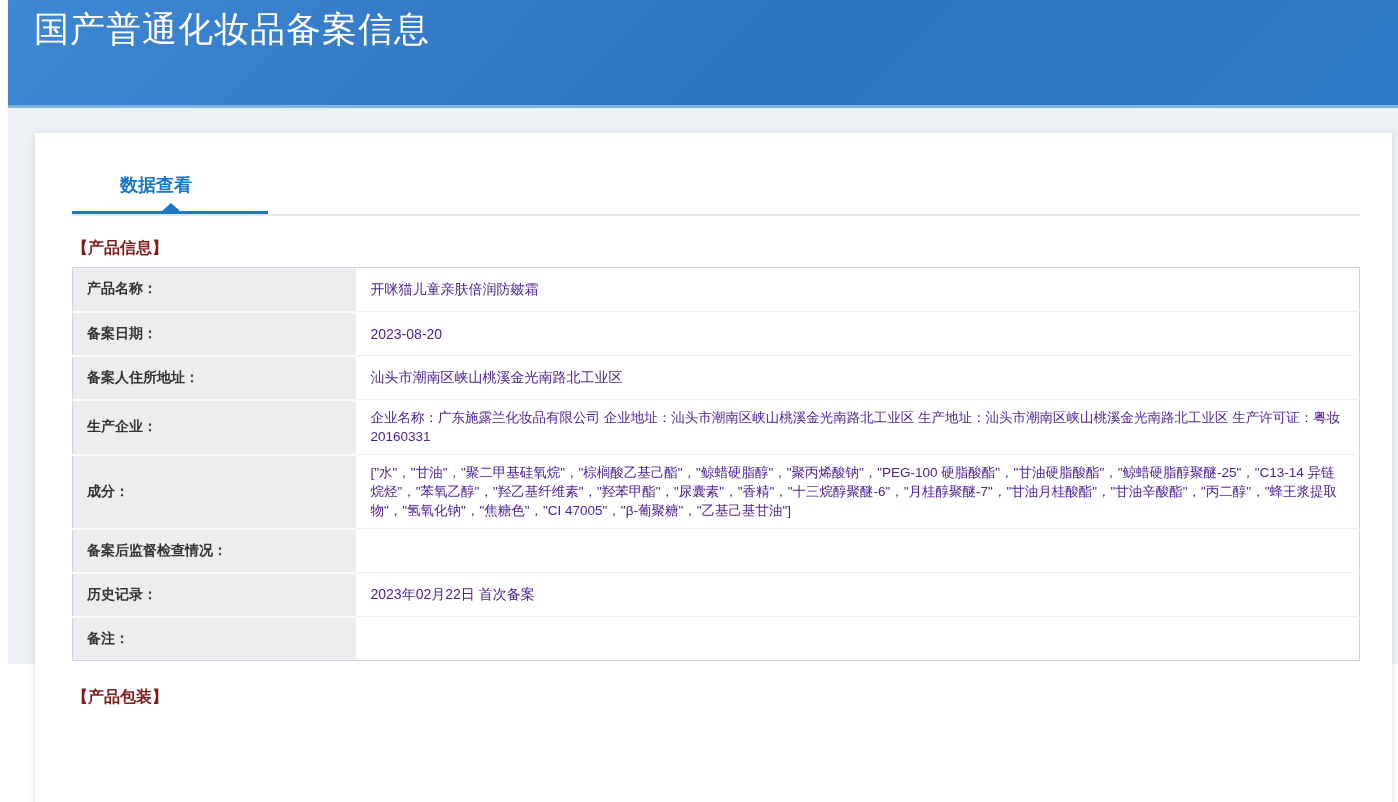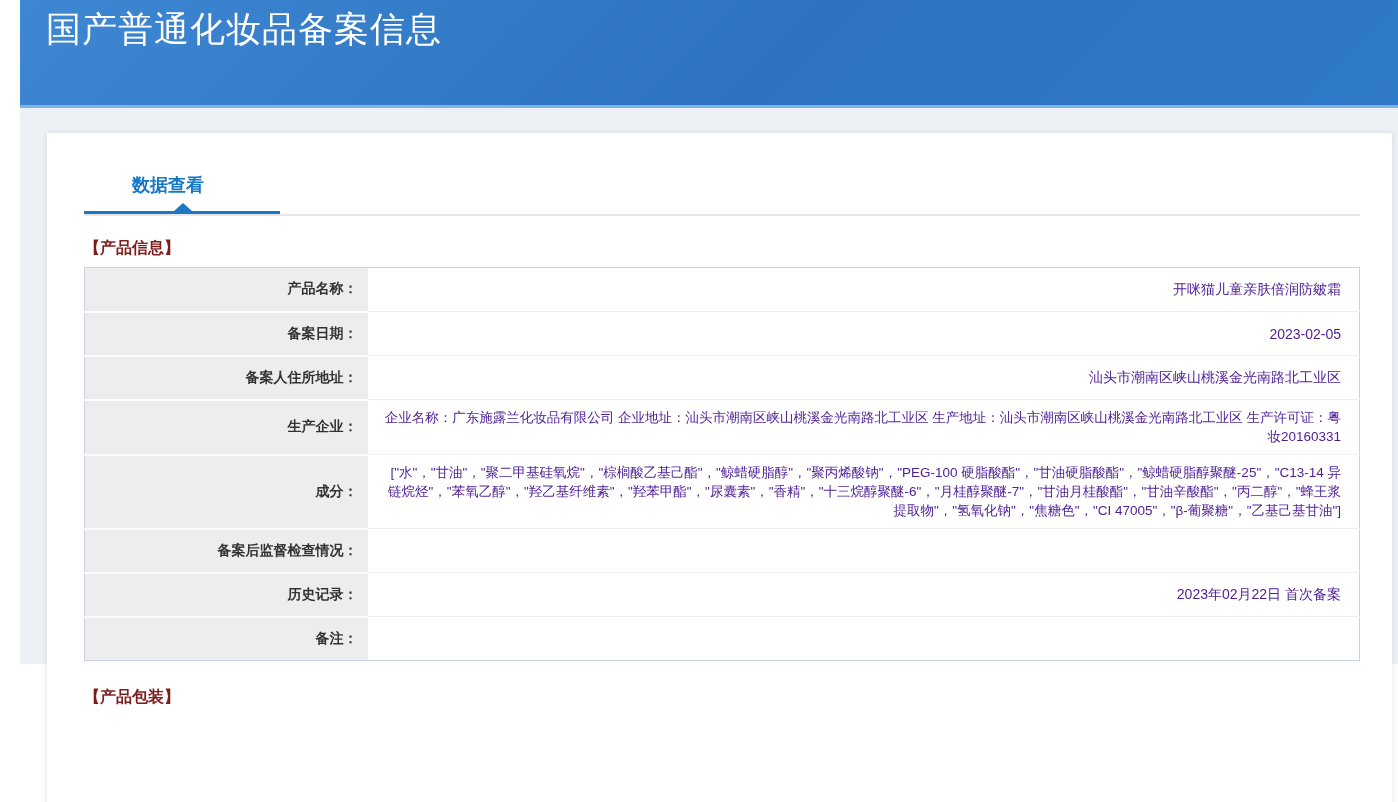--- a/index.html
+++ b/index.html
@@ -6,21 +6,21 @@
   body{
     width:1398px;height:802px;overflow:hidden;
     background:#ffffff;
     font-family:"Liberation Sans","DejaVu Sans",sans-serif;
     position:relative;
   }
   .page-left-strip{
     position:absolute;left:0;top:0;width:8px;height:802px;background:#ffffff;z-index:5;
   }
   .page{
-    margin-left:20px;height:664px;background:#edf1f6;
+    margin-left:8px;height:664px;background:#edf1f6;
   }
   
   .banner{
     height:108px;
     background:linear-gradient(135deg,#3e87d2 0%,#2d73c0 55%,#2f7ac8 100%);
     border-bottom:3px solid #7db4e4;
     box-sizing:border-box;
     padding:6px 0 0 26px;
   }
   .banner h1{
@@ -62,21 +62,20 @@
   .section-title.bottom{margin-top:26px;margin-bottom:0;}
   
   table.info{
     width:100%;border-collapse:collapse;
     border:1px solid #c9d2e4;
     table-layout:fixed;
   }
   table.info td{
     vertical-align:middle;
     font-size:14px;
-    text-align:right;
   }
   td.cell-label{
     width:283px;
     background:#ededed;
     color:#333333;font-weight:bold;font-size:15px;
     padding:0 10px 0 14px;
     height:44px;
     border-bottom:2px solid #fbfbfb;
     box-sizing:border-box;
   }
@@ -117,21 +116,21 @@
     <div class="section-title">【产品信息】</div>
 
     <table class="info">
       <tbody>
           <tr>
     <td class="cell-label">产品名称：</td>
     <td class="cell-value">开咪猫儿童亲肤倍润防皴霜</td>
   </tr>
           <tr>
     <td class="cell-label">备案日期：</td>
-    <td class="cell-value">2023-02-05</td>
+    <td class="cell-value">2023-08-20</td>
   </tr>
           <tr>
     <td class="cell-label">备案人住所地址：</td>
     <td class="cell-value">汕头市潮南区峡山桃溪金光南路北工业区</td>
   </tr>
           <tr class="wrap">
     <td class="cell-label">生产企业：</td>
     <td class="cell-value">企业名称：广东施露兰化妆品有限公司 企业地址：汕头市潮南区峡山桃溪金光南路北工业区 生产地址：汕头市潮南区峡山桃溪金光南路北工业区 生产许可证：粤妆20160331</td>
   </tr>
           <tr class="wrap">

